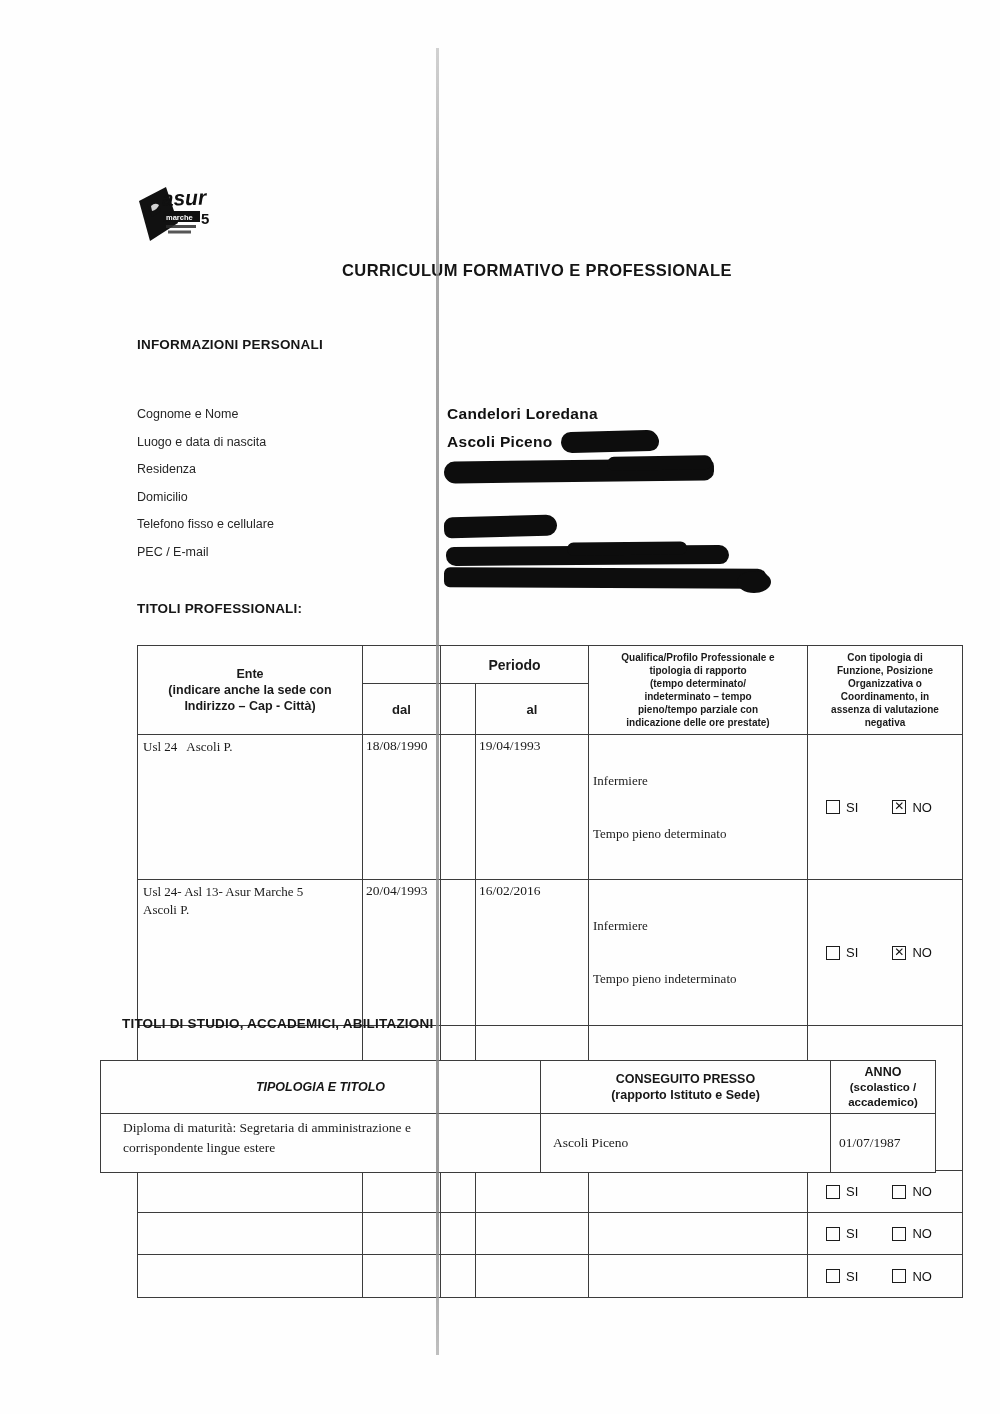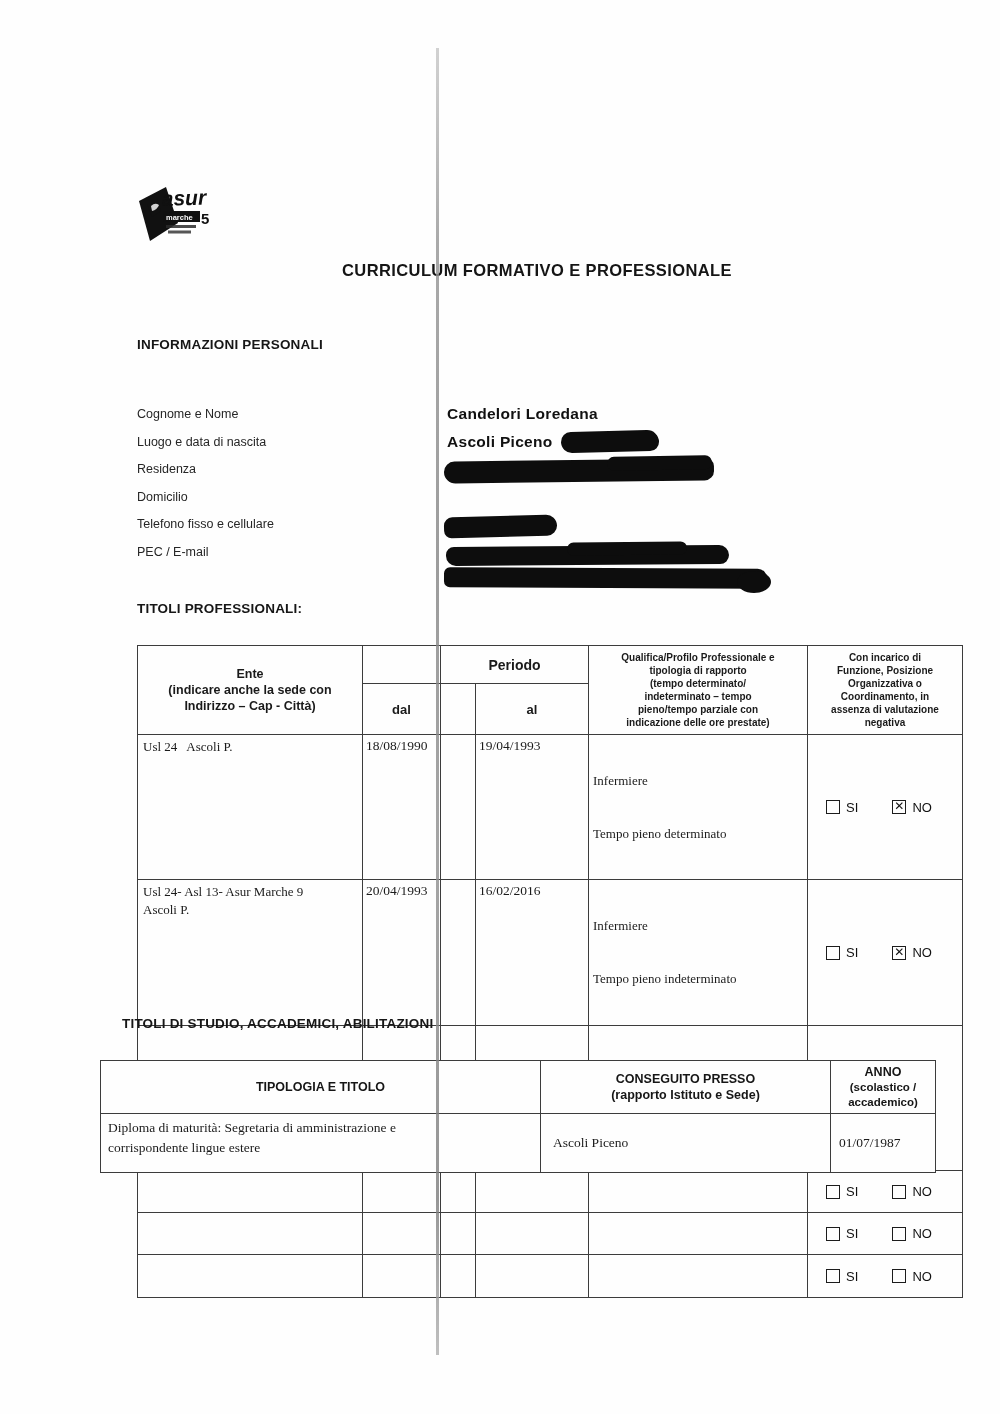--- a/index.html
+++ b/index.html
@@ -70,21 +70,21 @@
   .sino{display:flex;justify-content:center;align-items:center;gap:34px;transform:translateX(-6px);}
   .sino-group{display:inline-flex;align-items:center;gap:6px;font-size:13px;color:#111;justify-content:flex-end;}
   .cb{display:inline-block;width:12px;height:12px;border:1.7px solid #1c1c1c;position:relative;background:#fefefe;}
   .cb.checked::before{
     content:"\2715";position:absolute;left:50%;top:50%;transform:translate(-50%,-54%);
     font-size:12px;font-weight:bold;color:#111;font-family:"DejaVu Sans",sans-serif;
   }
 
   .t2 .hcell{font-weight:bold;text-align:center;vertical-align:middle;font-size:12.5px;color:#161616;line-height:1.3;}
   .c-anno-h .note{white-space:pre-line;font-size:11.5px;}
-  .c-tip-b{font-size:13.5px;padding:4px 7px;line-height:1.5;white-space:pre-line;}
+  .c-tip-b{font-size:13.5px;padding:4px 22px;line-height:1.5;white-space:pre-line;}
   .c-tip-just{white-space:normal;text-align:justify;}
   .c-presso-b{font-size:13.5px;padding:2px 12px;}
   .c-anno-b{font-size:13.5px;padding:2px 8px;}
 </style>
 </head>
 <body>
 
 <div class="page">
 
   <div class="fold-line"></div>
@@ -155,21 +155,21 @@
 Indirizzo – Cap - Città)</div>
       </td>
       <td></td>
       <td class="hcell c-periodo" colspan="2">Periodo</td>
       <td class="hcell c-qualifica-h" rowspan="2">Qualifica/Profilo Professionale e
 tipologia di rapporto
 (tempo determinato/
 indeterminato – tempo
 pieno/tempo parziale con
 indicazione delle ore prestate)</td>
-      <td class="hcell c-incarico-h" rowspan="2">Con incarico di
+      <td class="hcell c-incarico-h" rowspan="2">Con tipologia di
 Funzione, Posizione
 Organizzativa o
 Coordinamento, in
 assenza di valutazione
 negativa</td>
     </tr>
     <tr style="height:51px">
       <td class="hcell c-dalal">dal</td>
       <td></td>
       <td class="hcell c-dalal">al</td>
@@ -192,21 +192,21 @@
               </span>
           <span class="sino-group">
                 <span class="cb checked"></span>
                 <span>NO</span>
               </span>
         </div>
       </td>
     </tr>
 
     <tr style="height:45px">
-      <td class="serif c-ente-b">Usl 24- Asl 13- Asur Marche 9
+      <td class="serif c-ente-b">Usl 24- Asl 13- Asur Marche 5
 Ascoli P.</td>
       <td class="serif c-date-b">20/04/1993</td>
       <td></td>
       <td class="serif c-date-b">16/02/2016</td>
       <td class="serif c-qual-b">
         <div>Infermiere</div>
         <div>Tempo pieno indeterminato</div>
       </td>
       <td class="c-sino">
         <div class="sino">
@@ -311,21 +311,21 @@
 
   <table class="t2">
     <colgroup>
         <col style="width:440px">
         <col style="width:290px">
         <col style="width:105px">
       </colgroup>
     <tbody>
         <tr style="height:53px">
       <td class="hcell">
-        <div style="max-width:340px;margin:1px auto;">TIPOLOGIA E TITOLO</div>
+        <div style="max-width:340px;margin:1px auto;font-style:italic;">TIPOLOGIA E TITOLO</div>
       </td>
       <td class="hcell">
         <div>CONSEGUITO PRESSO</div>
         <div>(rapporto Istituto e Sede)</div>
       </td>
       <td class="hcell c-anno-h">
         <div>ANNO</div>
         <div class="note">(scolastico /
 accademico)</div>
       </td>

